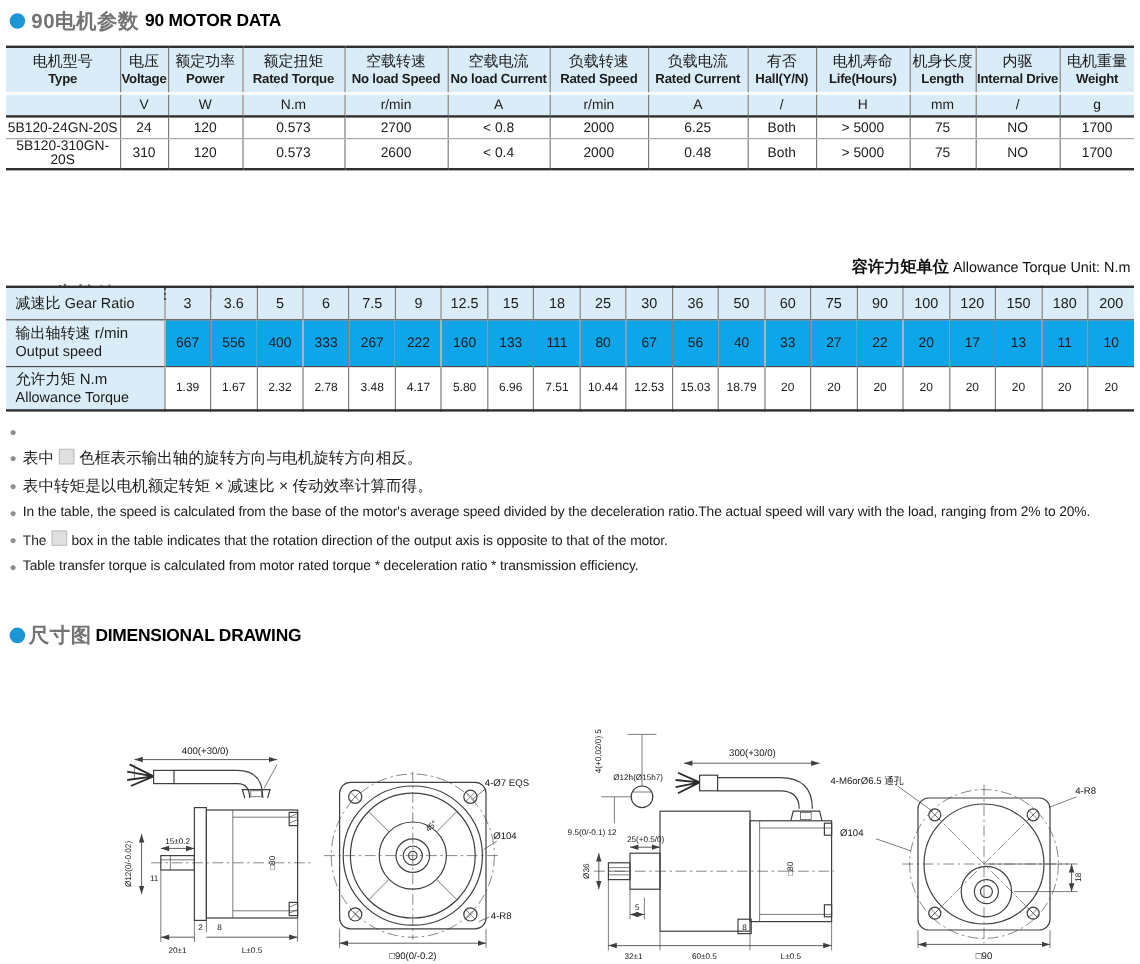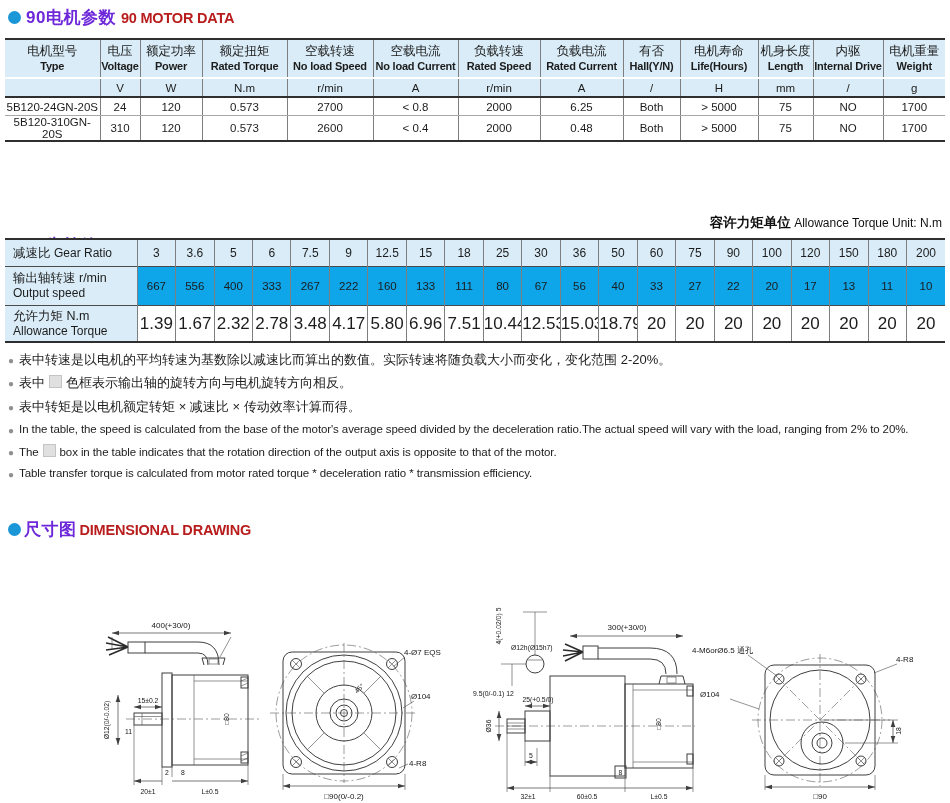--- a/index.html
+++ b/index.html
@@ -2,22 +2,22 @@
 <html><head>
 <meta charset="utf-8">
 <style>
   html,body{margin:0;padding:0;background:#fff;}
   body{font-family:"Liberation Sans",sans-serif;color:#1c1c1c;}
   .page{position:relative;width:950px;height:803px;background:#fff;overflow:hidden;}
 
   
   .sec-title{position:absolute;display:flex;align-items:center;gap:5px;}
   .dot{width:13px;height:13px;border-radius:50%;background:#1b97d8;flex:0 0 auto;}
-  .t-zh{font-size:17px;font-weight:bold;letter-spacing:.5px;color:#6d28d9;}
-  .t-en{font-size:14.5px;font-weight:bold;letter-spacing:-.2px;color:#b91c1c;}
+  .t-zh{font-size:17px;font-weight:bold;letter-spacing:.5px;color:#737373;}
+  .t-en{font-size:14.5px;font-weight:bold;letter-spacing:-.2px;color:#000000;}
 
   
   table{border-collapse:collapse;table-layout:fixed;}
   .motor-table{position:absolute;left:5px;top:38px;width:940px;}
   .motor-table th,.motor-table td{text-align:center;padding:0;border-left:1px solid #7e7e7e;overflow:hidden;}
   .motor-table tr>*:first-child{border-left:none;}
   .motor-table thead tr.names th{background:#d9ecf7;border-top:2px solid #2f2f2f;border-bottom:2px solid #fff;height:37px;font-weight:normal;vertical-align:middle;}
   .th-zh{font-size:12.5px;line-height:1.25;}
   .th-en{font-size:11px;font-weight:bold;line-height:1.15;letter-spacing:-.2px;}
   .motor-table thead tr.units td{background:#d9ecf7;height:17px;font-size:11.5px;border-bottom:2px solid #2f2f2f;}
@@ -27,21 +27,21 @@
   
   .gear-table{position:absolute;left:5px;top:238px;width:940px;}
   .gear-table th,.gear-table td{padding:0;border-left:1px solid #7e7e7e;text-align:center;overflow:hidden;}
   .gear-table tr>*:first-child{border-left:none;}
   .gear-table tr{border-bottom:1.5px solid #4a4a4a;}
   .gear-table tr:first-child{border-top:2px solid #2f2f2f;}
   .gear-table tr:last-child{border-bottom:2.5px solid #2f2f2f;}
   .gear-table th.label{background:#d9ecf7;text-align:left;padding-left:8px;font-weight:normal;font-size:12.5px;line-height:1.2;}
   .gear-table tr.ratio-row td{background:#d9ecf7;height:26px;font-size:12px;}
   .gear-table tr.speed-row td{height:38px;font-size:11.5px;background:#0ea5e9;}
-  .gear-table tr.torque-row td{height:35px;font-size:17px;background:#fff;}
+  .gear-table tr.torque-row td{height:35px;font-size:10px;background:#fff;}
   .gear-table td.gray{background:#e3e3e1;}
   .lab-en{font-size:12px;}
 
   .unit-note{position:absolute;right:8px;top:214px;font-size:12px;color:#111;}
   .unit-note b{font-size:13.5px;margin-top:36px;}
 
   
   .notes{position:absolute;left:8px;top:352px;width:936px;}
   .note{display:flex;align-items:flex-start;margin-bottom:6.5px;line-height:1.3;}
   .note .bullet{color:#8f8f8f;font-size:10px;margin:2px 5px 0 0;flex:0 0 auto;}
@@ -303,21 +303,20 @@
           <td>20</td>
           <td>20</td>
           <td>20</td>
         </tr>
     </tbody>
   </table>
 
   <div class="notes" id="notes-list">
       <div class="note zh">
         <span class="bullet">●</span>
-        <span class="note-body">表中转速是以电机的平均转速为基数除以减速比而算出的数值。实际转速将随负载大小而变化，变化范围 2-20%。</span>
       </div>
       <div class="note zh">
         <span class="bullet">●</span>
         <span class="note-body">表中<span class="graybox"></span>色框表示输出轴的旋转方向与电机旋转方向相反。</span>
       </div>
       <div class="note zh">
         <span class="bullet">●</span>
         <span class="note-body">表中转矩是以电机额定转矩 × 减速比 × 传动效率计算而得。</span>
       </div>
       <div class="note en">

